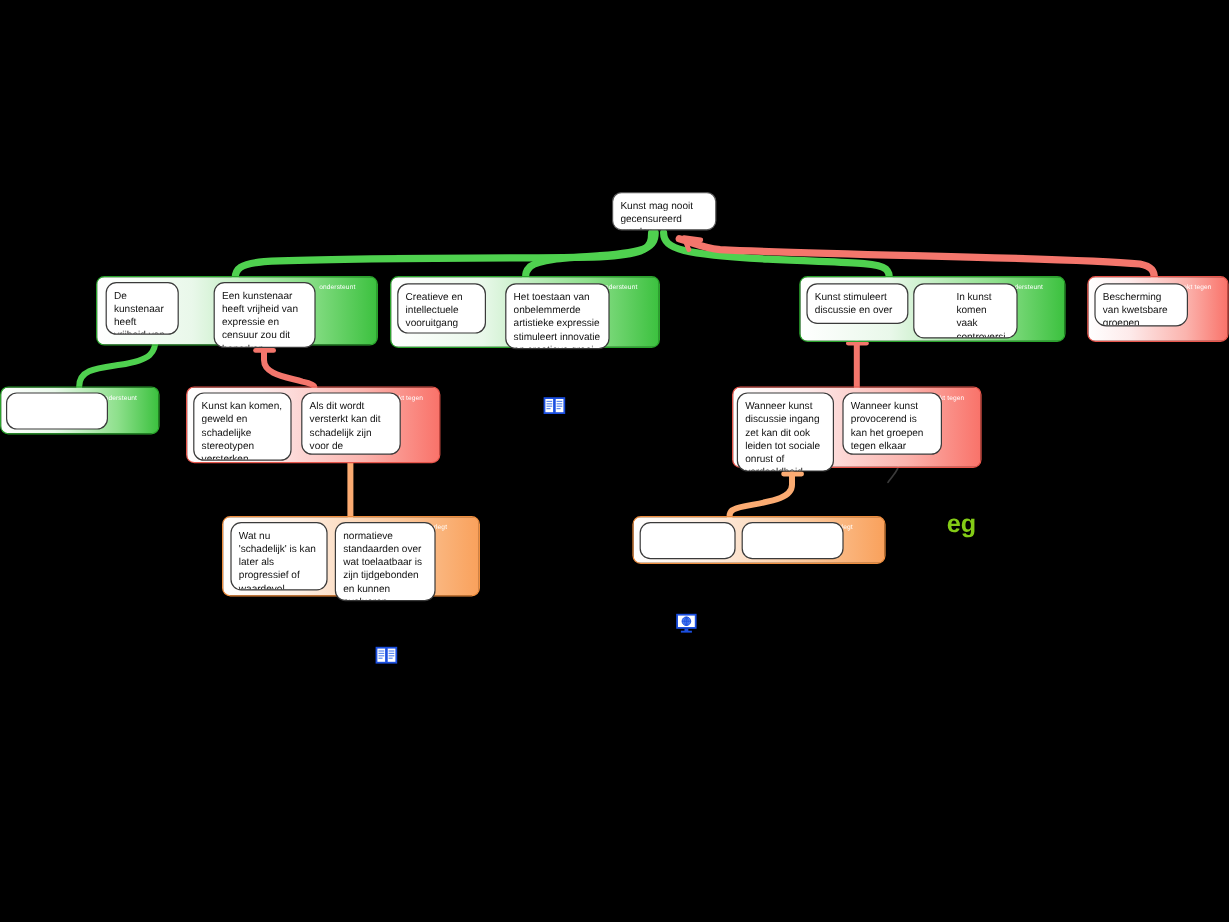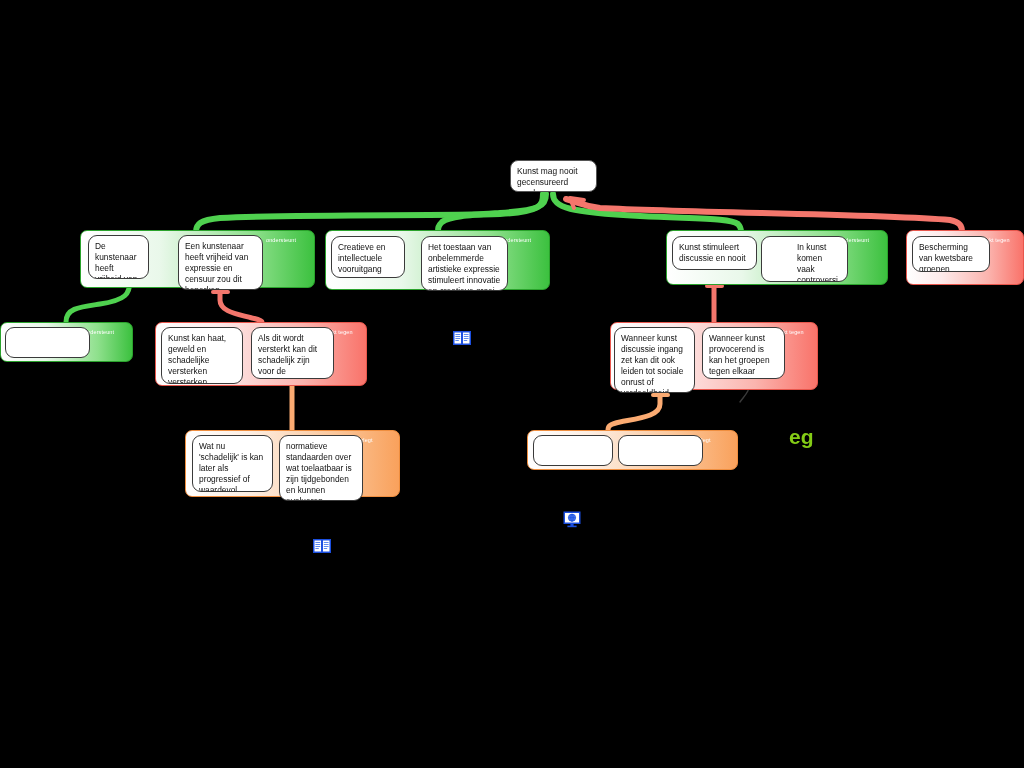--- a/index.html
+++ b/index.html
@@ -149,34 +149,34 @@
       <div class="card" style="left: 88px; top: 235px; width: 61px; height: 44px;"><span>De kunstenaar heeft vrijheid van expressie.</span></div>
       <div class="card" style="left: 178px; top: 235px; width: 85px; height: 55px;"><span>Een kunstenaar heeft vrijheid van expressie en censuur zou dit beperken.</span></div>
       <div class="group green" style="left: 325px; top: 230px; width: 225px; height: 60px;">
         <div class="group-label">ondersteunt</div>
       </div>
       <div class="card" style="left: 331px; top: 236px; width: 74px; height: 42px;"><span>Creatieve en intellectuele vooruitgang</span></div>
       <div class="card" style="left: 421px; top: 236px; width: 87px; height: 55px;"><span>Het toestaan van onbelemmerde artistieke expressie stimuleert innovatie en creatieve groei</span></div>
       <div class="group green" style="left: 666px; top: 230px; width: 222px; height: 55px;">
         <div class="group-label">ondersteunt</div>
       </div>
-      <div class="card" style="left: 672px; top: 236px; width: 85px; height: 34px;"><span>Kunst stimuleert discussie en nooit</span></div>
+      <div class="card" style="left: 672px; top: 236px; width: 85px; height: 34px;"><span>Kunst stimuleert discussie en over</span></div>
       <div class="card" style="left: 761px; top: 236px; width: 87px; height: 46px; padding-left: 35px;"><span>In kunst komen vaak controversiële onderwerpen naar boven</span></div>
       <div class="group red" style="left: 906px; top: 230px; width: 118px; height: 55px;">
         <div class="group-label">spreekt tegen</div>
       </div>
-      <div class="card" style="left: 912px; top: 236px; width: 78px; height: 36px;"><span>Bescherming van kwetsbare groepen</span></div>
+      <div class="card" style="left: 912px; top: 236px; width: 78px; height: 36px; border-radius: 10px;"><span>Bescherming van kwetsbare groepen</span></div>
       <div class="group green" style="left: 0px; top: 322px; width: 133px; height: 40px;">
         <div class="group-label">ondersteunt</div>
       </div>
       <div class="card empty" style="left: 5px; top: 327px; width: 85px; height: 31px;"></div>
       <div class="group red" style="left: 155px; top: 322px; width: 212px; height: 64px;">
         <div class="group-label">spreekt tegen</div>
       </div>
-      <div class="card" style="left: 161px; top: 327px; width: 82px; height: 57px;"><span>Kunst kan haat, geweld en schadelijke versterken versterken.</span></div>
+      <div class="card" style="left: 161px; top: 327px; width: 82px; height: 57px;"><span>Kunst kan komen, geweld en schadelijke stereotypen versterken.</span></div>
       <div class="card" style="left: 251px; top: 327px; width: 83px; height: 52px;"><span>Als dit wordt versterkt kan dit schadelijk zijn voor de samenleving.</span></div>
       <div class="group red" style="left: 610px; top: 322px; width: 208px; height: 68px;">
         <div class="group-label">spreekt tegen</div>
       </div>
       <div class="card" style="left: 614px; top: 327px; width: 81px; height: 66px;"><span>Wanneer kunst discussie ingang zet kan dit ook leiden tot sociale onrust of verdeeldheid.</span></div>
       <div class="card" style="left: 702px; top: 327px; width: 83px; height: 52px;"><span>Wanneer kunst provocerend is kan het groepen tegen elkaar opzetten.</span></div>
       <div class="group orange" style="left: 185px; top: 430px; width: 215px; height: 67px;">
         <div class="group-label">weerlegt</div>
       </div>
       <div class="card" style="left: 192px; top: 435px; width: 81px; height: 57px;"><span>Wat nu 'schadelijk' is kan later als progressief of waardevol worden beschouwd.</span></div>

